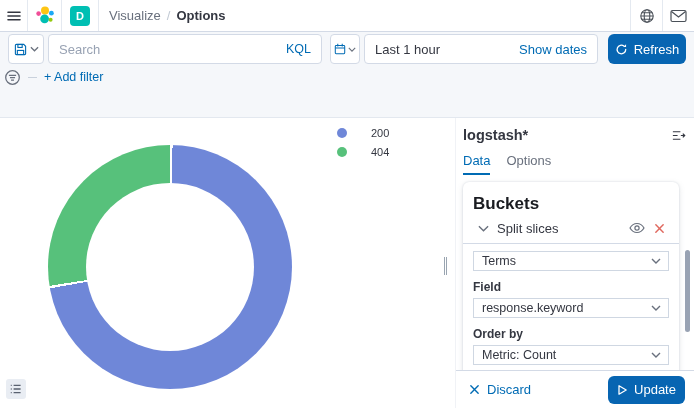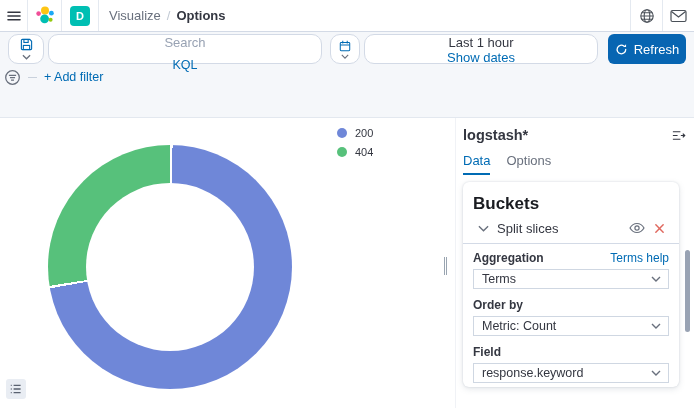--- a/index.html
+++ b/index.html
@@ -22,40 +22,40 @@
   .crumb-sep{color:#C2CAD4;}
   .crumb-current{color:var(--text);font-weight:600;}
   .hdr-spacer{flex:1;}
   .hdr-icon-cell{width:32px;display:flex;align-items:center;justify-content:center;border-left:1px solid #E4E9F0;cursor:pointer;}
   .subhdr{background:var(--toolbar-bg);border-bottom:1px solid #E3E8EF;height:86px;}
   .toolbar-row{height:30px;display:flex;align-items:center;padding-left:10px;}
   .save-btn{width:72px;height:24px;border:none;border-radius:4px;background:var(--disabled-bg);
     color:var(--disabled-text);font-size:13px;font-weight:500;font-family:inherit;}
   .tb-link{color:var(--primary);font-size:13px;text-decoration:none;margin-left:22px;cursor:pointer;}
   .query-row{height:34px;display:flex;align-items:center;padding:0 8px;}
-  .ctl{background:#fff;border:1px solid var(--border);border-radius:10px;height:30px;display:flex;align-items:center;flex-direction:column;}
+  .ctl{background:#fff;border:1px solid var(--border);border-radius:4px;height:30px;display:flex;align-items:center;}
   .addon{width:36px;justify-content:center;gap:3px;cursor:pointer;}
   .date-addon{width:30px;justify-content:center;gap:2px;cursor:pointer;margin-left:8px;}
   .search-box{flex:1;margin-left:4px;padding:0 10px;gap:8px;}
   .search-text{flex:1;color:var(--placeholder);font-size:13px;}
   .kql{color:var(--primary);font-size:12.5px;cursor:pointer;}
   .date-box{width:234px;margin-left:4px;padding:0 10px;}
   .date-text{flex:1;font-size:13px;color:var(--text);}
   .show-dates{color:var(--primary);font-size:13px;cursor:pointer;}
   .refresh-btn{width:78px;height:30px;margin-left:10px;border:none;border-radius:6px;
     background:var(--primary-fill);color:#fff;font-size:13px;font-weight:500;font-family:inherit;
     display:flex;align-items:center;justify-content:center;gap:6px;cursor:pointer;}
   .filter-row{height:22px;display:flex;align-items:center;padding-left:4px;}
   .filter-dash{width:9px;height:1px;background:#C9D1DC;margin:0 7px;}
   .add-filter{color:var(--primary);font-size:12.5px;cursor:pointer;}
   .main{position:relative;height:290px;background:#fff;}
   .donut{position:absolute;left:48px;top:27px;width:244px;height:244px;border-radius:50%;cursor:pointer;}
   .donut-hole{position:absolute;left:38px;top:38px;width:168px;height:168px;border-radius:50%;background:#fff;}
   .legend{position:absolute;left:337px;top:9px;display:flex;flex-direction:column;gap:7px;}
-  .legend-item{display:flex;align-items:center;gap:8px;cursor:pointer;}
+  .legend-item{display:flex;align-items:center;gap:24px;cursor:pointer;}
   .legend-dot{width:10px;height:10px;border-radius:50%;}
   .legend-label{font-size:11px;color:var(--text);}
   .legend-toggle{position:absolute;left:6px;top:261px;width:20px;height:20px;border:none;border-radius:3px;
     background:#E9EDF3;display:flex;align-items:center;justify-content:center;cursor:pointer;}
   .resizer{position:absolute;left:444px;top:139px;width:5px;height:18px;cursor:col-resize;
     background:repeating-linear-gradient(90deg,#9AA5B1 0 1px,transparent 1px 2.5px);}
   .sidebar{position:absolute;left:455px;top:0;right:0;bottom:0;background:#fff;border-left:1px solid #F0F2F6;}
   .sb-title-row{display:flex;align-items:center;justify-content:space-between;padding:9px 8px 0 7px;}
   .sb-title{font-size:14.5px;font-weight:700;color:var(--text);}
   .sb-tabs{display:flex;gap:16px;margin:10px 0 0 7px;}
@@ -265,59 +265,73 @@
             <svg width="11" height="11" viewBox="0 0 12 12" stroke="#E0695F" stroke-width="1.6" stroke-linecap="round">
                 <path d="M2 2l8 8M10 2l-8 8"></path>
               </svg>
           </span>
         </button>
       </div>
 
       <div class="card-divider"></div>
 
       <div class="fgroup">
-        <div class="flabel-row">
-          <span class="flabel">Aggregation</span>
-          <span class="fhelp">Terms help</span>
-        </div>
         <div class="fselect">
           <span>Terms</span>
           <span class="sel-chevron">
             <svg width="10" height="6" viewBox="0 0 10 6" fill="none" stroke="#69707D" stroke-width="1.4">
                 <path d="M1 1l4 4 4-4"></path>
               </svg>
           </span>
         </div>
       </div>
 
       <div class="fgroup">
         <div class="flabel-row">
+          <span class="flabel">Field</span>
+        </div>
+        <div class="fselect">
+          <span>response.keyword</span>
+          <span class="sel-chevron">
+            <svg width="10" height="6" viewBox="0 0 10 6" fill="none" stroke="#69707D" stroke-width="1.4">
+                <path d="M1 1l4 4 4-4"></path>
+              </svg>
+          </span>
+        </div>
+      </div>
+
+      <div class="fgroup">
+        <div class="flabel-row">
           <span class="flabel">Order by</span>
         </div>
         <div class="fselect">
           <span>Metric: Count</span>
           <span class="sel-chevron">
             <svg width="10" height="6" viewBox="0 0 10 6" fill="none" stroke="#69707D" stroke-width="1.4">
                 <path d="M1 1l4 4 4-4"></path>
               </svg>
           </span>
         </div>
       </div>
-
-      <div class="fgroup">
-        <div class="flabel-row">
-          <span class="flabel">Field</span>
-        </div>
-        <div class="fselect">
-          <span>response.keyword</span>
-          <span class="sel-chevron">
-            <svg width="10" height="6" viewBox="0 0 10 6" fill="none" stroke="#69707D" stroke-width="1.4">
-                <path d="M1 1l4 4 4-4"></path>
-              </svg>
-          </span>
-        </div>
-      </div>
     </div>
 
     <div class="sb-scroll-thumb"></div>
 
+    <div class="sb-footer">
+      <button class="discard">
+        <span>
+          <svg width="11" height="11" viewBox="0 0 12 12" stroke="#006BB4" stroke-width="1.5" stroke-linecap="round">
+              <path d="M2 2l8 8M10 2l-8 8"></path>
+            </svg>
+        </span>
+        <span>Discard</span>
+      </button>
+      <button class="update-btn">
+        <span>
+          <svg width="11" height="12" viewBox="0 0 11 12" fill="none" stroke="#fff" stroke-width="1.3" stroke-linejoin="round">
+              <path d="M2 1.8v8.4l7.2-4.2z"></path>
+            </svg>
+        </span>
+        <span>Update</span>
+      </button>
+    </div>
   </div>
 </div>
 
 </body></html>

